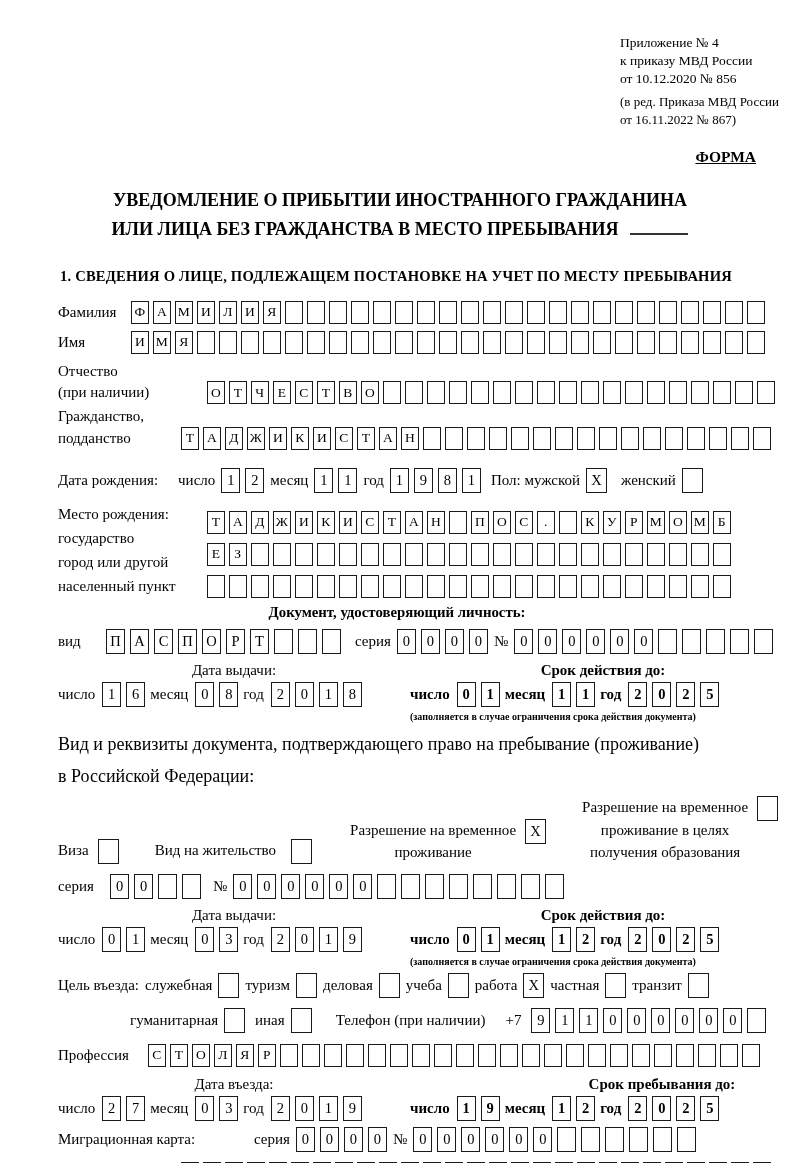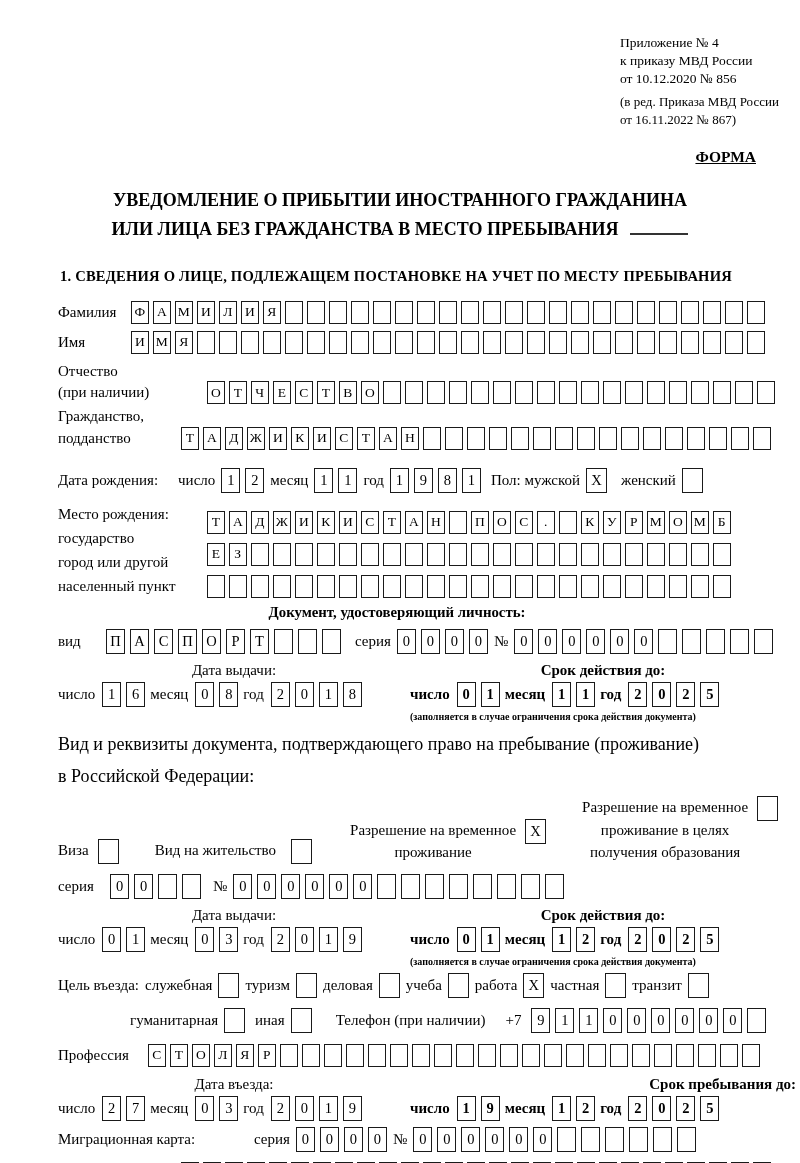--- a/index.html
+++ b/index.html
@@ -664,21 +664,21 @@
         <span class="t">год</span>
         <span class="cells" style="gap:5px">
             <span class="cell dc">2</span>
             <span class="cell dc">0</span>
             <span class="cell dc">1</span>
             <span class="cell dc">9</span>
           </span>
       </div>
     </div>
     <div class="dcol r">
-      <div class="dhead" style="text-align:right; margin-left:118px">Срок пребывания до:</div>
+      <div class="dhead" style="text-align:center; margin-left:118px">Срок пребывания до:</div>
       <div class="dgrp">
         <span class="t">число</span>
         <span class="cells" style="gap:5px">
             <span class="cell dc">1</span>
             <span class="cell dc">9</span>
           </span>
         <span class="t">месяц</span>
         <span class="cells" style="gap:5px">
             <span class="cell dc">1</span>
             <span class="cell dc">2</span>

